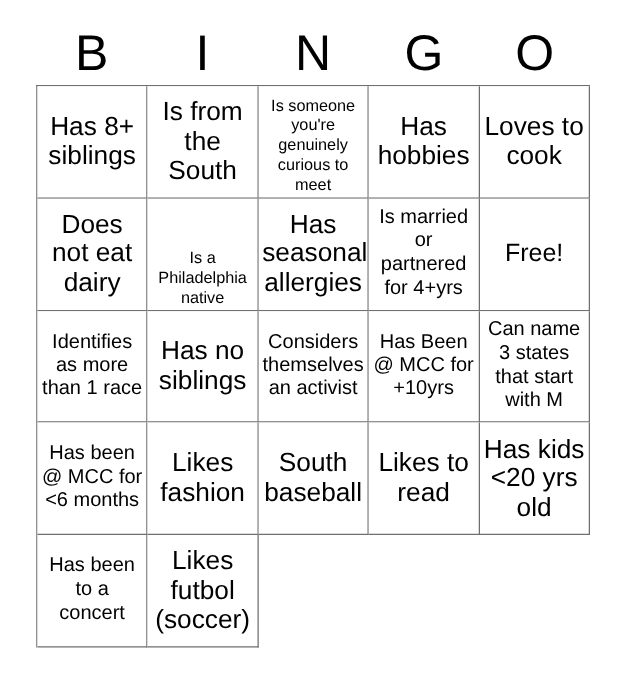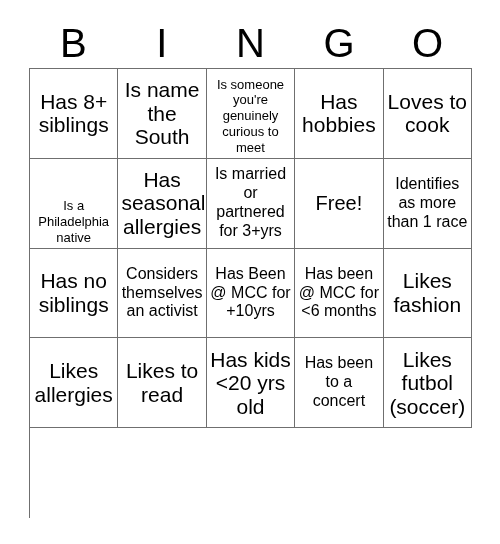--- a/index.html
+++ b/index.html
@@ -100,67 +100,73 @@
     <div class="header-letter">G</div>
     <div class="header-letter">O</div>
   </div>
 
   <div id="bingo-grid">
 
     <div class="bingo-cell size-md">
         <span class="cell-text">Has 8+ siblings</span>
       </div>
     <div class="bingo-cell size-md">
-        <span class="cell-text">Is name the South</span>
+        <span class="cell-text">Is from the South</span>
       </div>
     <div class="bingo-cell size-xs">
         <span class="cell-text">Is someone you're genuinely curious to meet</span>
       </div>
     <div class="bingo-cell size-md">
         <span class="cell-text">Has hobbies</span>
       </div>
 
     <div class="bingo-cell size-md">
         <span class="cell-text">Loves to cook</span>
       </div>
+    <div class="bingo-cell size-md">
+        <span class="cell-text">Does not eat dairy</span>
+      </div>
     <div class="bingo-cell size-xs">
         <span class="cell-text">Is a Philadelphia native</span>
       </div>
 
     <div class="bingo-cell size-md">
         <span class="cell-text">Has seasonal allergies</span>
       </div>
     <div class="bingo-cell size-sm">
-        <span class="cell-text">Is married or partnered for 3+yrs</span>
+        <span class="cell-text">Is married or partnered for 4+yrs</span>
       </div>
     <div class="bingo-cell size-lg">
         <span class="cell-text">Free!</span>
       </div>
     <div class="bingo-cell size-sm">
         <span class="cell-text">Identifies as more than 1 race</span>
       </div>
     <div class="bingo-cell size-md">
         <span class="cell-text">Has no siblings</span>
       </div>
 
     <div class="bingo-cell size-sm">
         <span class="cell-text">Considers themselves an activist</span>
       </div>
     <div class="bingo-cell size-sm">
         <span class="cell-text">Has Been @ MCC for +10yrs</span>
       </div>
     <div class="bingo-cell size-sm">
+        <span class="cell-text">Can name 3 states that start with M</span>
+      </div>
+    <div class="bingo-cell size-sm">
         <span class="cell-text">Has been @ MCC for &lt;6 months</span>
       </div>
     <div class="bingo-cell size-md">
         <span class="cell-text">Likes fashion</span>
       </div>
 
     <div class="bingo-cell size-md">
-        <span class="cell-text">Likes allergies</span>
+        <span class="cell-text">South baseball</span>
       </div>
     <div class="bingo-cell size-md">
         <span class="cell-text">Likes to read</span>
       </div>
     <div class="bingo-cell size-md">
         <span class="cell-text">Has kids &lt;20 yrs old</span>
       </div>
     <div class="bingo-cell size-sm">
         <span class="cell-text">Has been to a concert</span>
       </div>

